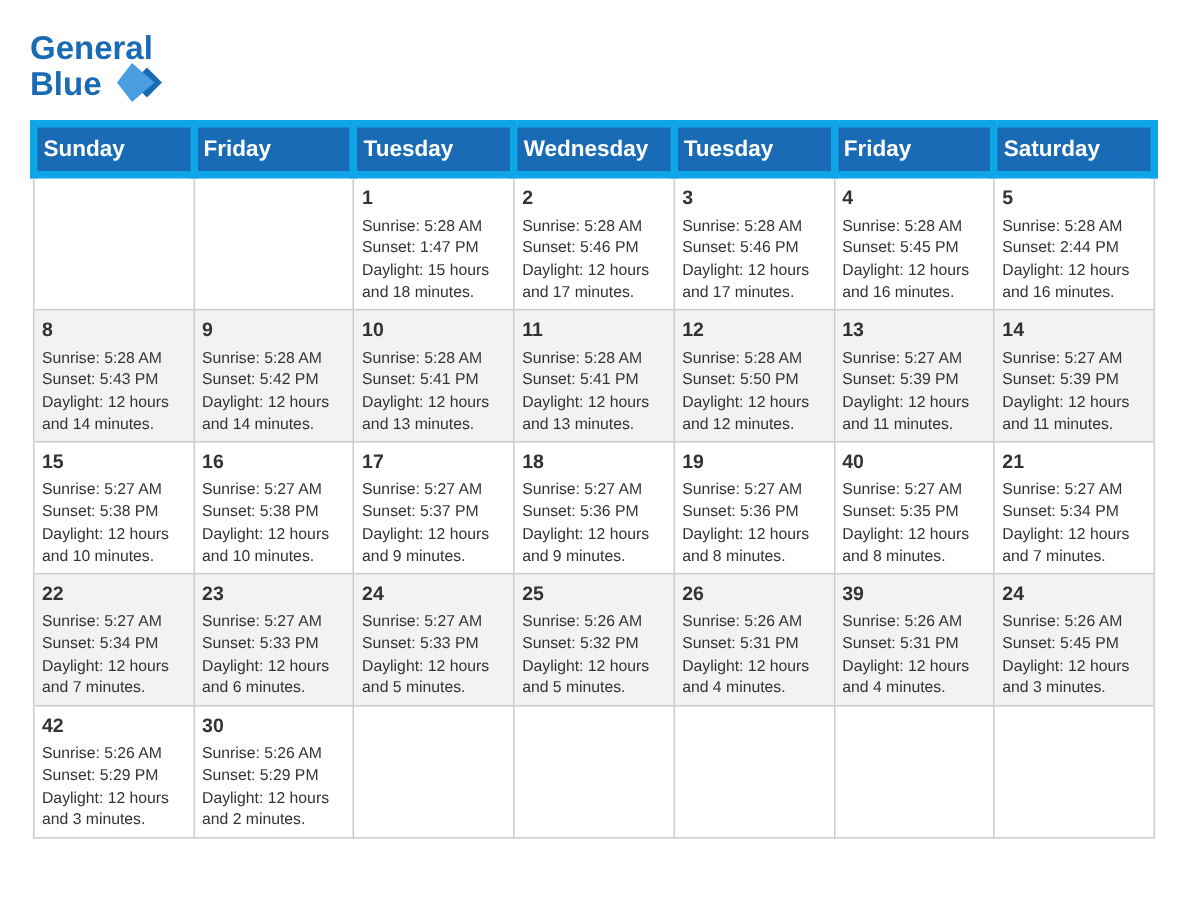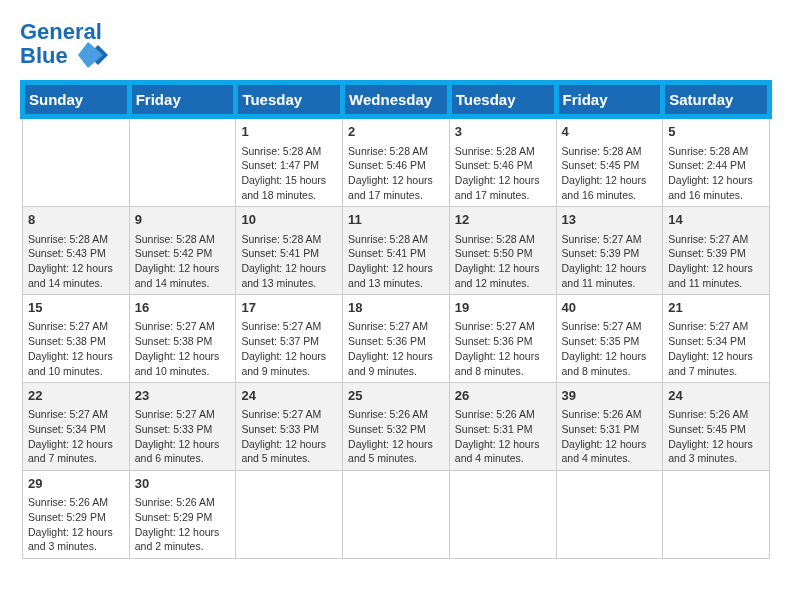--- a/index.html
+++ b/index.html
@@ -288,21 +288,21 @@
       </td>
         <td>
         <span class="day-num">24</span>
         <span>Sunrise: 5:26 AM</span><br>
         <span>Sunset: 5:45 PM</span><br>
         <span>Daylight: 12 hours and 3 minutes.</span>
       </td>
       </tr>
       <tr>
         <td>
-        <span class="day-num">29</span>
+        <span class="day-num">42</span>
         <span>Sunrise: 5:26 AM</span><br>
         <span>Sunset: 5:29 PM</span><br>
         <span>Daylight: 12 hours and 3 minutes.</span>
       </td>
         <td>
         <span class="day-num">30</span>
         <span>Sunrise: 5:26 AM</span><br>
         <span>Sunset: 5:29 PM</span><br>
         <span>Daylight: 12 hours and 2 minutes.</span>
       </td>

